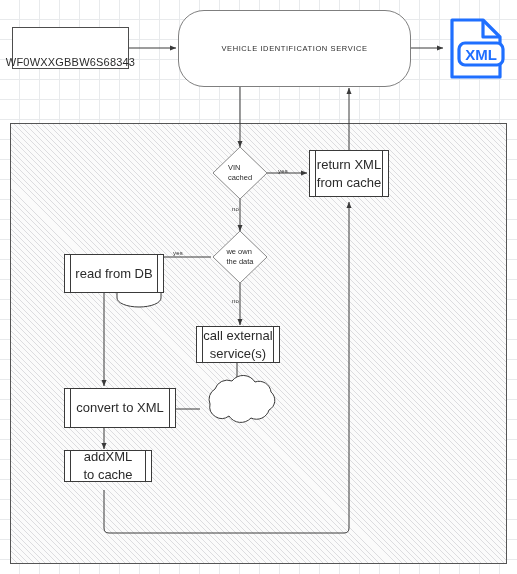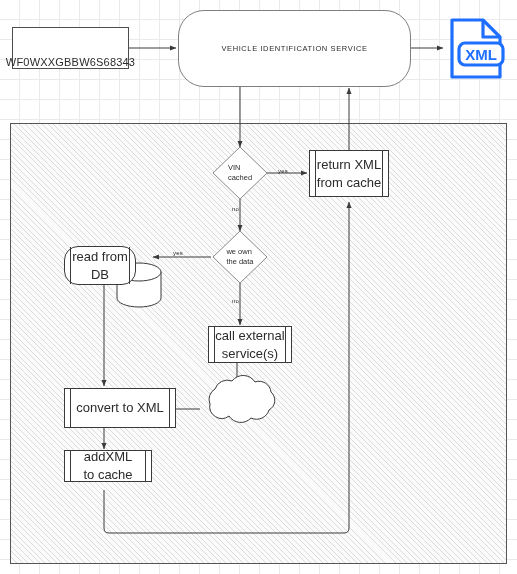--- a/index.html
+++ b/index.html
@@ -209,25 +209,25 @@
     </div>
   </div>
 
   <div class="node box-pre" style="left:309px; top:150px; width:80px; height:47px;">
     <div>
       <div>return XML</div>
       <div>from cache</div>
     </div>
   </div>
 
-  <div class="node box-pre" style="left:64px; top:246px; width:72px; height:39px;border-radius:14px;">
+  <div class="node box-pre" style="left:64px; top:254px; width:100px; height:39px;">
     <span>read from DB</span>
   </div>
 
-  <div class="node box-pre" style="left:208px; top:326px; width:84px; height:37px;">
+  <div class="node box-pre" style="left:196px; top:326px; width:84px; height:37px;">
     <div>
       <div>call external</div>
       <div>service(s)</div>
     </div>
   </div>
 
   <div class="node box-pre" style="left:64px; top:388px; width:112px; height:40px;">
     <span>convert to XML</span>
   </div>
 

